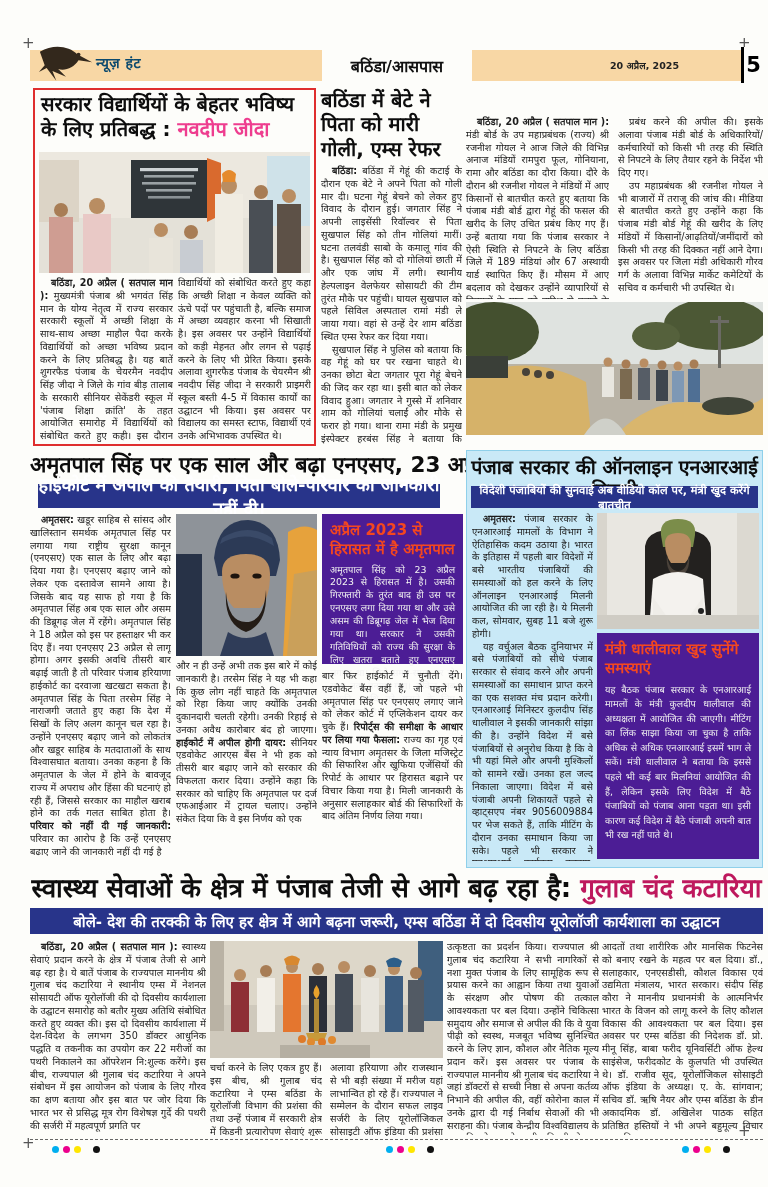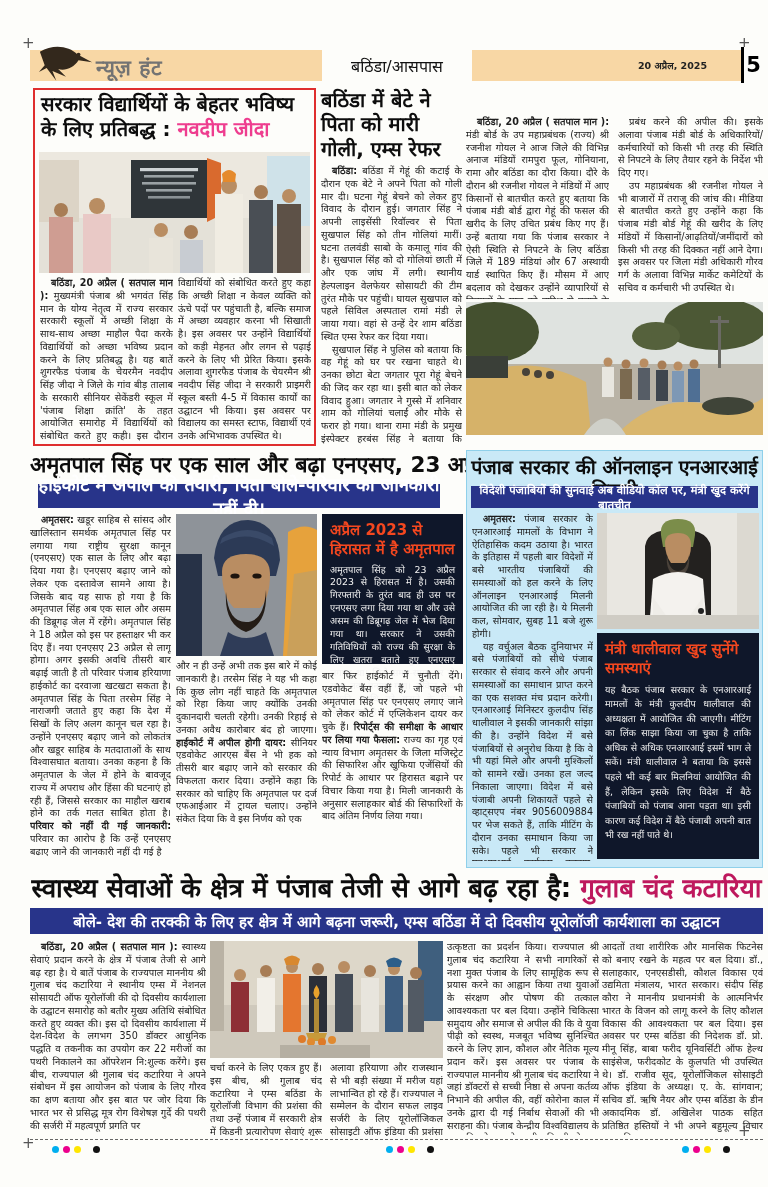--- a/index.html
+++ b/index.html
@@ -7,35 +7,35 @@
   .page{position:relative;width:768px;height:1187px;margin:0 auto;background:#fdfdfa;
         font-family:"DejaVu Sans","Liberation Sans",sans-serif;overflow:hidden}
   .abs{position:absolute}
   .bt{font-size:9.6px;line-height:1.33;text-align:justify;color:#1d1d1d;overflow:hidden}
   .bt p{text-indent:11px;margin:0}
   .dl{font-weight:bold}
   .cross{font-weight:bold}
   .regmark{color:#555;font-size:15px;font-weight:400;line-height:1}
   
   .masthead{left:30px;top:50px;width:733px;height:31px;background:#f8d7a5}
-  .logo-text{left:96px;top:53px;font-size:21px;font-weight:bold;color:#737373;letter-spacing:.5px}
-  .section-box{left:322px;top:50px;width:150px;height:31px;background:#fdfdfa;display:flex;align-items:center;justify-content:center;font-size:16px;font-weight:normal;color:#111}
-  .date-text{left:610px;top:59px;width:125px;text-align:center;font-size:9.5px;font-weight:bold;color:#222}
+  .logo-text{left:96px;top:53px;font-size:14px;font-weight:bold;color:#0c4a6e;letter-spacing:.5px}
+  .section-box{left:322px;top:50px;width:150px;height:31px;background:#fdfdfa;display:flex;align-items:center;justify-content:center;font-size:16px;font-weight:bold;color:#111}
+  .date-text{left:610px;top:59px;width:125px;text-align:left;font-size:9.5px;font-weight:bold;color:#222}
   .pagenum-box{left:741px;top:47px;width:22px;height:36px;background:#fdfdfa;border-left:3px solid #000;display:flex;align-items:center;justify-content:center;font-size:21px;font-weight:bold;color:#000}
   
   .school-box{left:33px;top:88px;width:283px;height:358px;border:2px solid #df2e2e;background:#fdfdfa}
   .school-headline{left:41px;top:92px;width:268px;font-size:20px;line-height:1.27;font-weight:bold;color:#0d0d0d}
   .pink{color:#ee3d8f}
   .orange{color:#be185d}
   
   .headline{font-weight:bold;color:#0d0d0d}
   
   .bluebar{background:#28348a;color:#fff;font-weight:bold;display:flex;align-items:center;justify-content:center;text-align:center}
   
-  .blackbox{background:#0f172a;color:#f2f2f2;padding:7px 8px}
+  .blackbox{background:#4c1d95;color:#f2f2f2;padding:7px 8px}
   .blackbox .bb-title{color:#f4471f;font-weight:bold;font-size:15px;line-height:1.25;margin-bottom:5px}
   .blackbox .bb-body{font-size:9.4px;line-height:1.38;text-align:justify}
   
   .nri-panel{left:466px;top:450px;width:297px;height:418px;background:#c9e9f7;border:1px solid #8fd0ea}
   
   .photo{overflow:hidden}
   .photo svg{display:block;width:100%;height:100%}
   
   .dashline{left:30px;top:1139px;width:733px;border-top:1.5px dashed #666;height:0}
   .dots{display:flex;gap:4px;align-items:center}

